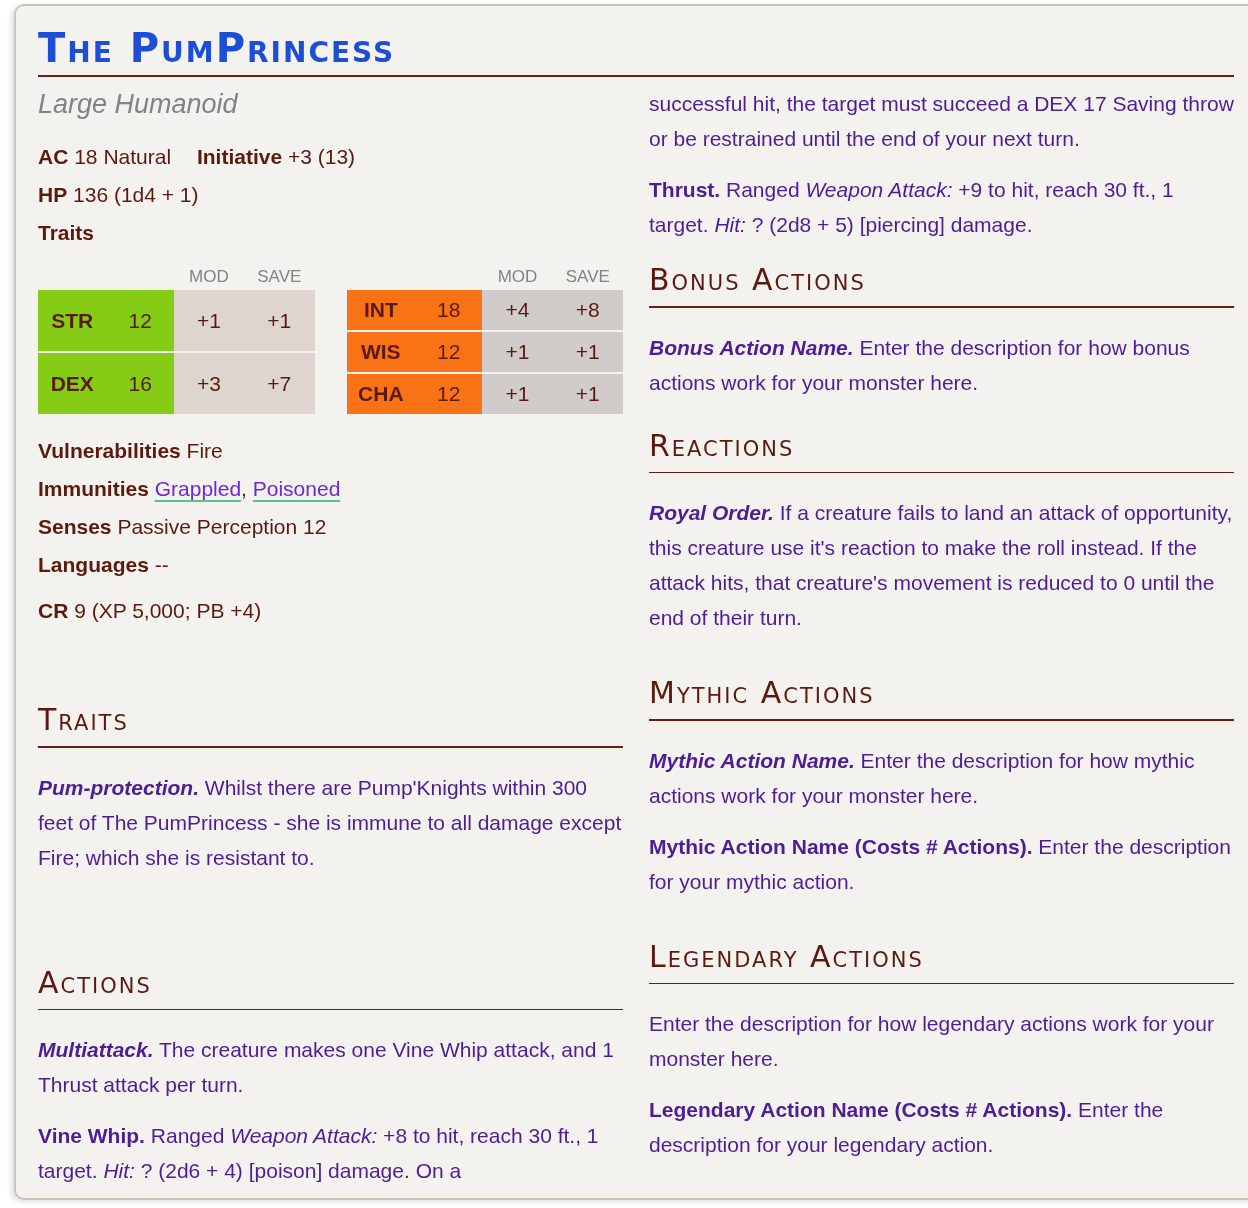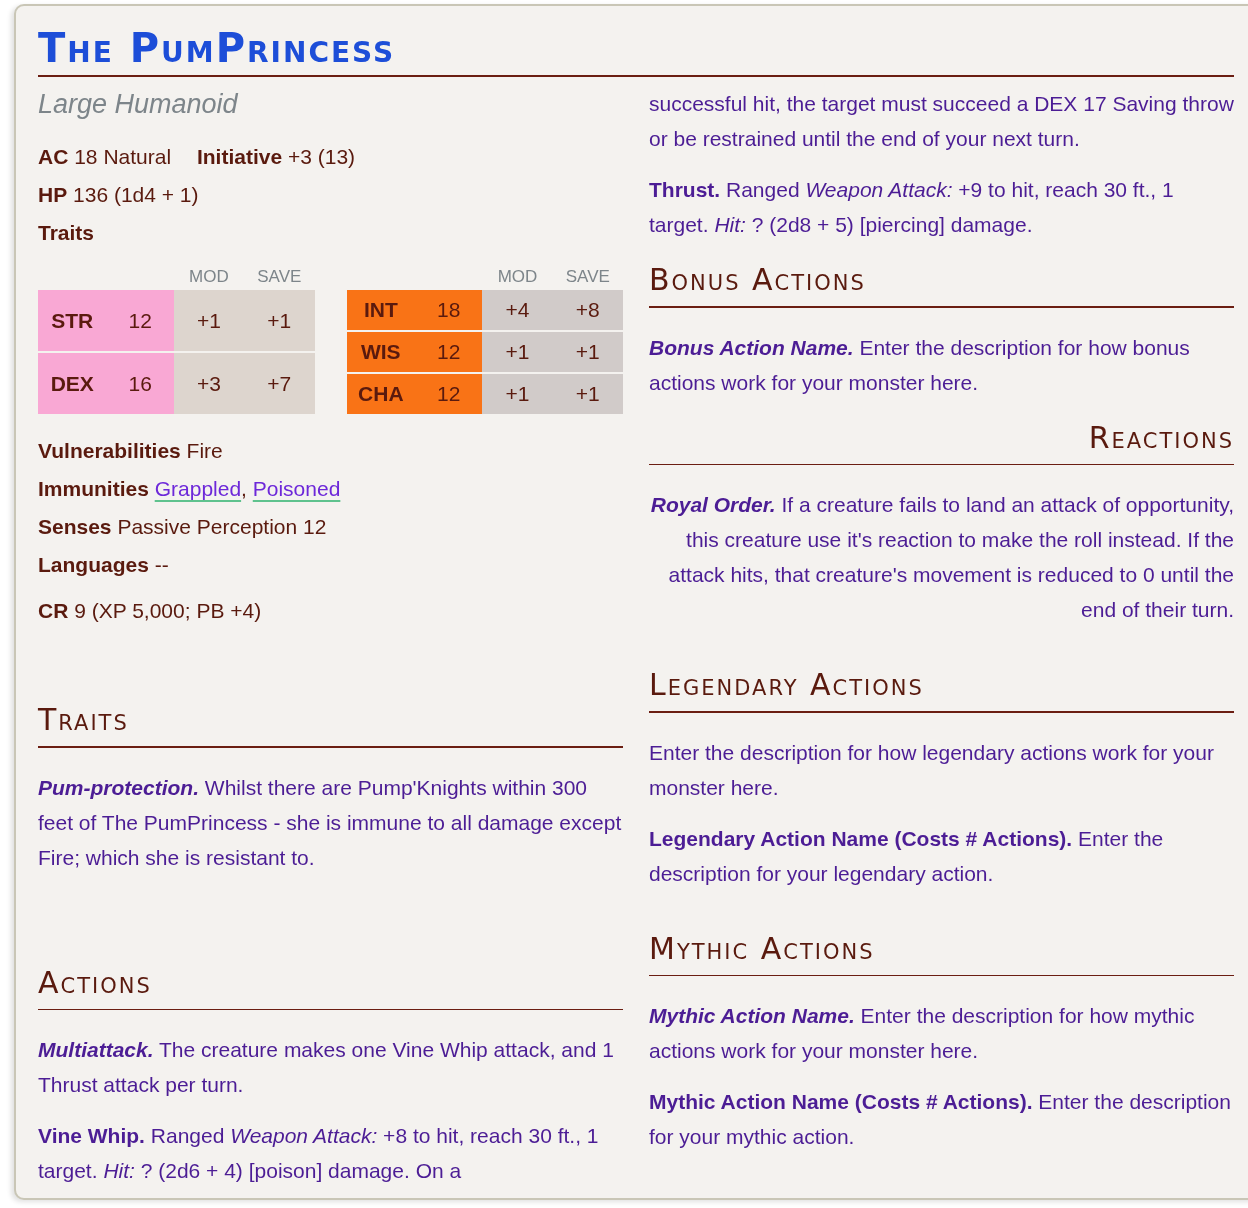--- a/index.html
+++ b/index.html
@@ -45,21 +45,21 @@
       font-weight: normal; color: #7d858a; font-size: 17px;
       height: 22px; padding: 0; text-align: center;
     }
     .ability-table td {
       height: 40px; padding: 0; text-align: center; color: #5a1a0e;
       font-size: 21px;
     }
     .ability-table td.abbr { width: 70px; font-weight: bold; }
     .ability-table td.score { width: 70px; }
     .ability-table td.mod, .ability-table td.save { width: 72px; }
-    .t-left td.abbr, .t-left td.score { background: #f9a8d4; }
+    .t-left td.abbr, .t-left td.score { background: #84cc16; }
     .t-left td.mod, .t-left td.save { background: #ddd5ce; }
     .t-right td.abbr, .t-right td.score { background: #f97316; }
     .t-right td.mod, .t-right td.save { background: #d1cbc9; }
     .props { margin-top: 16px; }
     .props .stat-line { line-height: 38px; }
     .cond-link {
       color: #6d28d9; text-decoration: underline;
       text-decoration-color: #5fc28e; text-underline-offset: 4px;
       cursor: pointer;
     }
@@ -212,40 +212,40 @@
   </p>
 
   <div style="margin-top:16px;">
     <h2 class="section-heading">Bonus Actions</h2>
     <div class="section-rule"></div>
     <p class="entry">
       <span class="name italic">Bonus Action Name.</span><span> Enter the description for how bonus actions work for your monster here.</span>
     </p>
   </div>
 
-  <div style="margin-top:16px;text-align:right;">
+  <div style="margin-top:24px;">
     <h2 class="section-heading">Reactions</h2>
     <div class="section-rule"></div>
     <p class="entry">
       <span class="name italic">Royal Order.</span><span> If a creature fails to land an attack of opportunity, this creature use it's reaction to make the roll instead. If the attack hits, that creature's movement is reduced to 0 until the end of their turn.</span>
+    </p>
+  </div>
+
+  <div style="margin-top:36px;">
+    <h2 class="section-heading">Mythic Actions</h2>
+    <div class="section-rule"></div>
+    <p class="entry">
+      <span class="name italic">Mythic Action Name.</span><span> Enter the description for how mythic actions work for your monster here.</span>
+    </p>
+    <p class="entry">
+      <span class="name">Mythic Action Name (Costs # Actions).</span><span> Enter the description for your mythic action.</span>
     </p>
   </div>
 
   <div style="margin-top:36px;">
     <h2 class="section-heading">Legendary Actions</h2>
     <div class="section-rule"></div>
     <p class="entry">Enter the description for how legendary actions work for your monster here.</p>
     <p class="entry">
       <span class="name">Legendary Action Name (Costs # Actions).</span><span> Enter the description for your legendary action.</span>
     </p>
   </div>
-
-  <div style="margin-top:36px;">
-    <h2 class="section-heading">Mythic Actions</h2>
-    <div class="section-rule"></div>
-    <p class="entry">
-      <span class="name italic">Mythic Action Name.</span><span> Enter the description for how mythic actions work for your monster here.</span>
-    </p>
-    <p class="entry">
-      <span class="name">Mythic Action Name (Costs # Actions).</span><span> Enter the description for your mythic action.</span>
-    </p>
-  </div>
 </div>
 
 </body></html>

